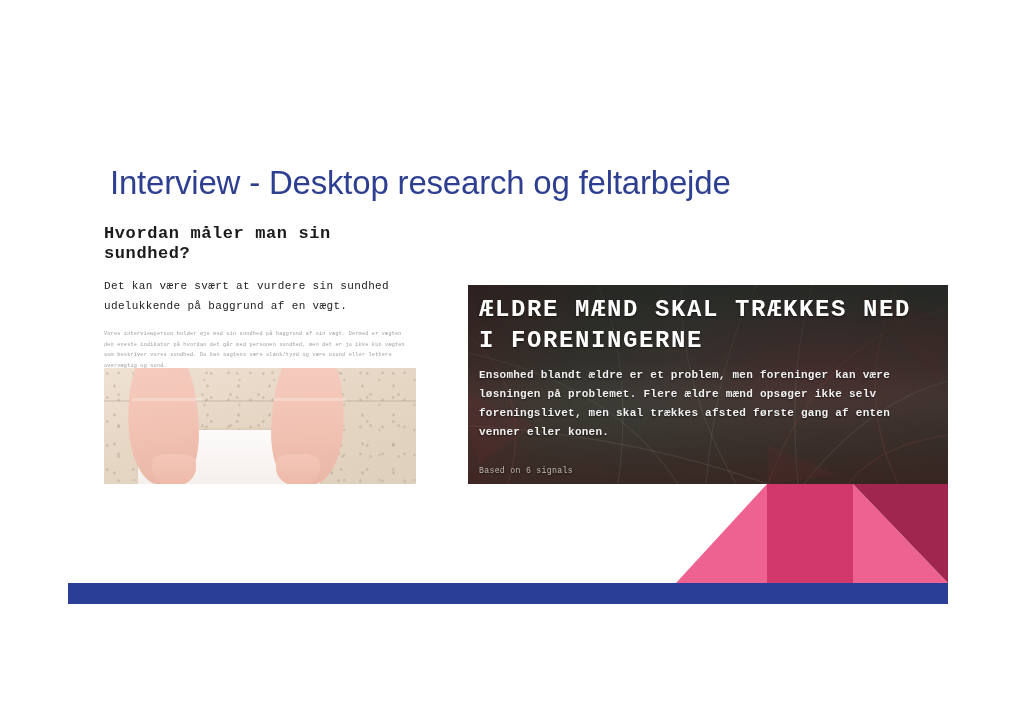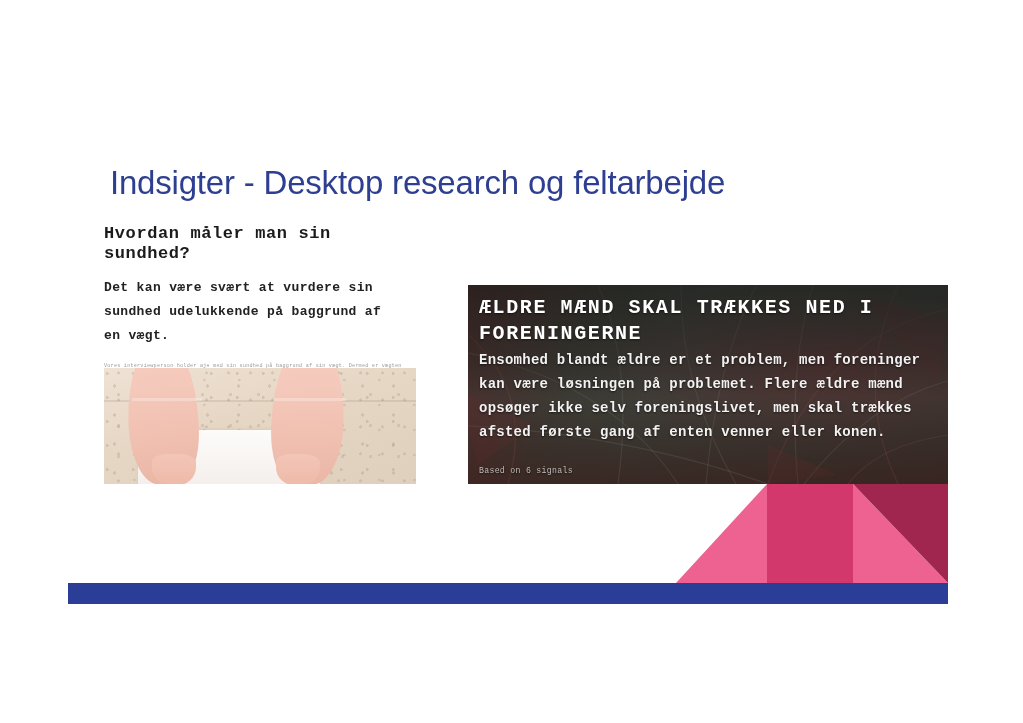--- a/index.html
+++ b/index.html
@@ -39,22 +39,22 @@
   }
   #insight-card .doc-heading {
     font-size: 17px;
     font-weight: 700;
     color: #1b1b1b;
     letter-spacing: 0.6px;
     margin: 0 0 11px 0;
     line-height: 1.2;
   }
   #insight-card .doc-subheading {
-    font-size: 13px;
-    font-weight: 700;
+    font-size: 11px;
+    font-weight: 400;
     color: #222222;
     letter-spacing: 0.35px;
     line-height: 1.85;
     margin: 0 0 13px 0;
     width: 300px;
   }
   #insight-card .doc-body {
     font-size: 5.1px;
     color: #9b9b9b;
     letter-spacing: 0.25px;
@@ -188,31 +188,31 @@
   #signal-card .shade-top {
     position: absolute;
     left: 0; right: 0; top: 0; height: 112px;
     background: linear-gradient(180deg, rgba(18,20,18,.55) 0%, rgba(18,20,18,.28) 70%, rgba(18,20,18,0) 100%);
   }
   #signal-card .content {
     position: absolute;
     left: 11px; top: 10px; right: 14px;
   }
   #signal-card .signal-headline {
-    margin: 0 0 2px 0;
-    font-size: 20px;
+    margin: 0 0 10px 0;
+    font-size: 24px;
     font-weight: 700;
     color: #ffffff;
     letter-spacing: 1.6px;
     line-height: 1.28;
     text-shadow: 0 1px 2px rgba(0,0,0,.55);
   }
   #signal-card .signal-body {
     margin: 0 0 5px 0;
-    font-size: 14px;
+    font-size: 11px;
     font-weight: 700;
     color: #f2f2f2;
     letter-spacing: 0.25px;
     line-height: 1.72;
     text-shadow: 0 1px 2px rgba(0,0,0,.6);
   }
   #signal-card .signal-footer {
     position: absolute;
     left: 11px; top: 181px;
     font-size: 8.2px;
@@ -237,21 +237,21 @@
     left: 68px;
     top: 583px;
     width: 880px;
     height: 21px;
     background: #2A3E97;
   }
 </style>
 </head>
 <body>
 
-<div id="slide-title">Indsigter - Desktop research og feltarbejde</div>
+<div id="slide-title">Interview - Desktop research og feltarbejde</div>
 
 <div id="insight-card">
   <div class="doc-heading">Hvordan måler man sin sundhed?</div>
   <div class="doc-subheading">Det kan være svært at vurdere sin sundhed udelukkende på baggrund af en vægt.</div>
   <div class="doc-body">Vores interviewperson holder øje med sin sundhed på baggrund af sin vægt. Dermed er vægten den eneste indikator på hvordan det går med personen sundhed, men det er jo ikke kun vægten som beskriver vores sundhed. Du kan sagtens være slank/tynd og være usund eller lettere overvægtig og sund.</div>
   <div class="rule"></div>
   <div class="field-label">Relevance</div>
   <div class="field-value">Er der en anden måde at måle sundhed hos almindelige borgere end ud fra deres vægt?</div>
   <div class="rule"></div>
   <div class="source-line">Source: Interview</div>

